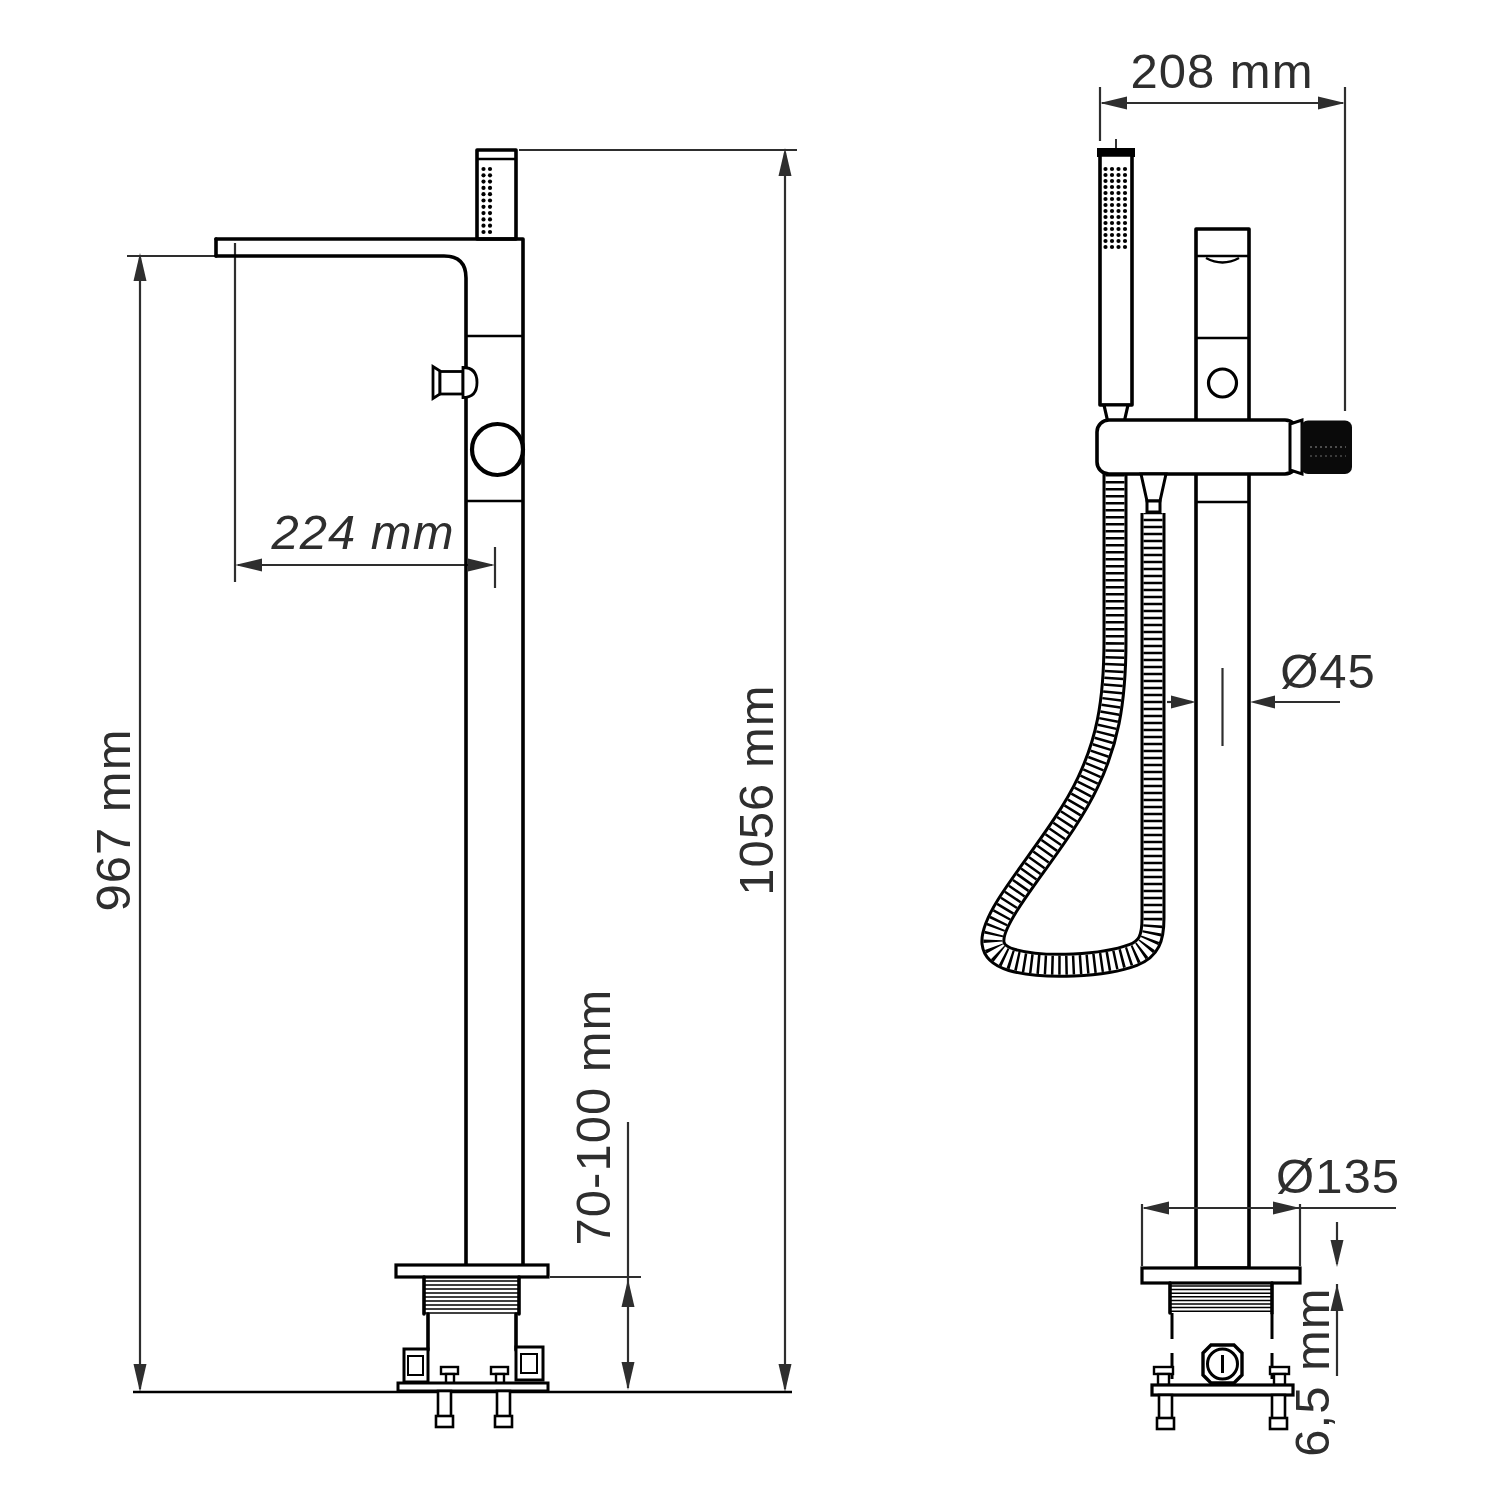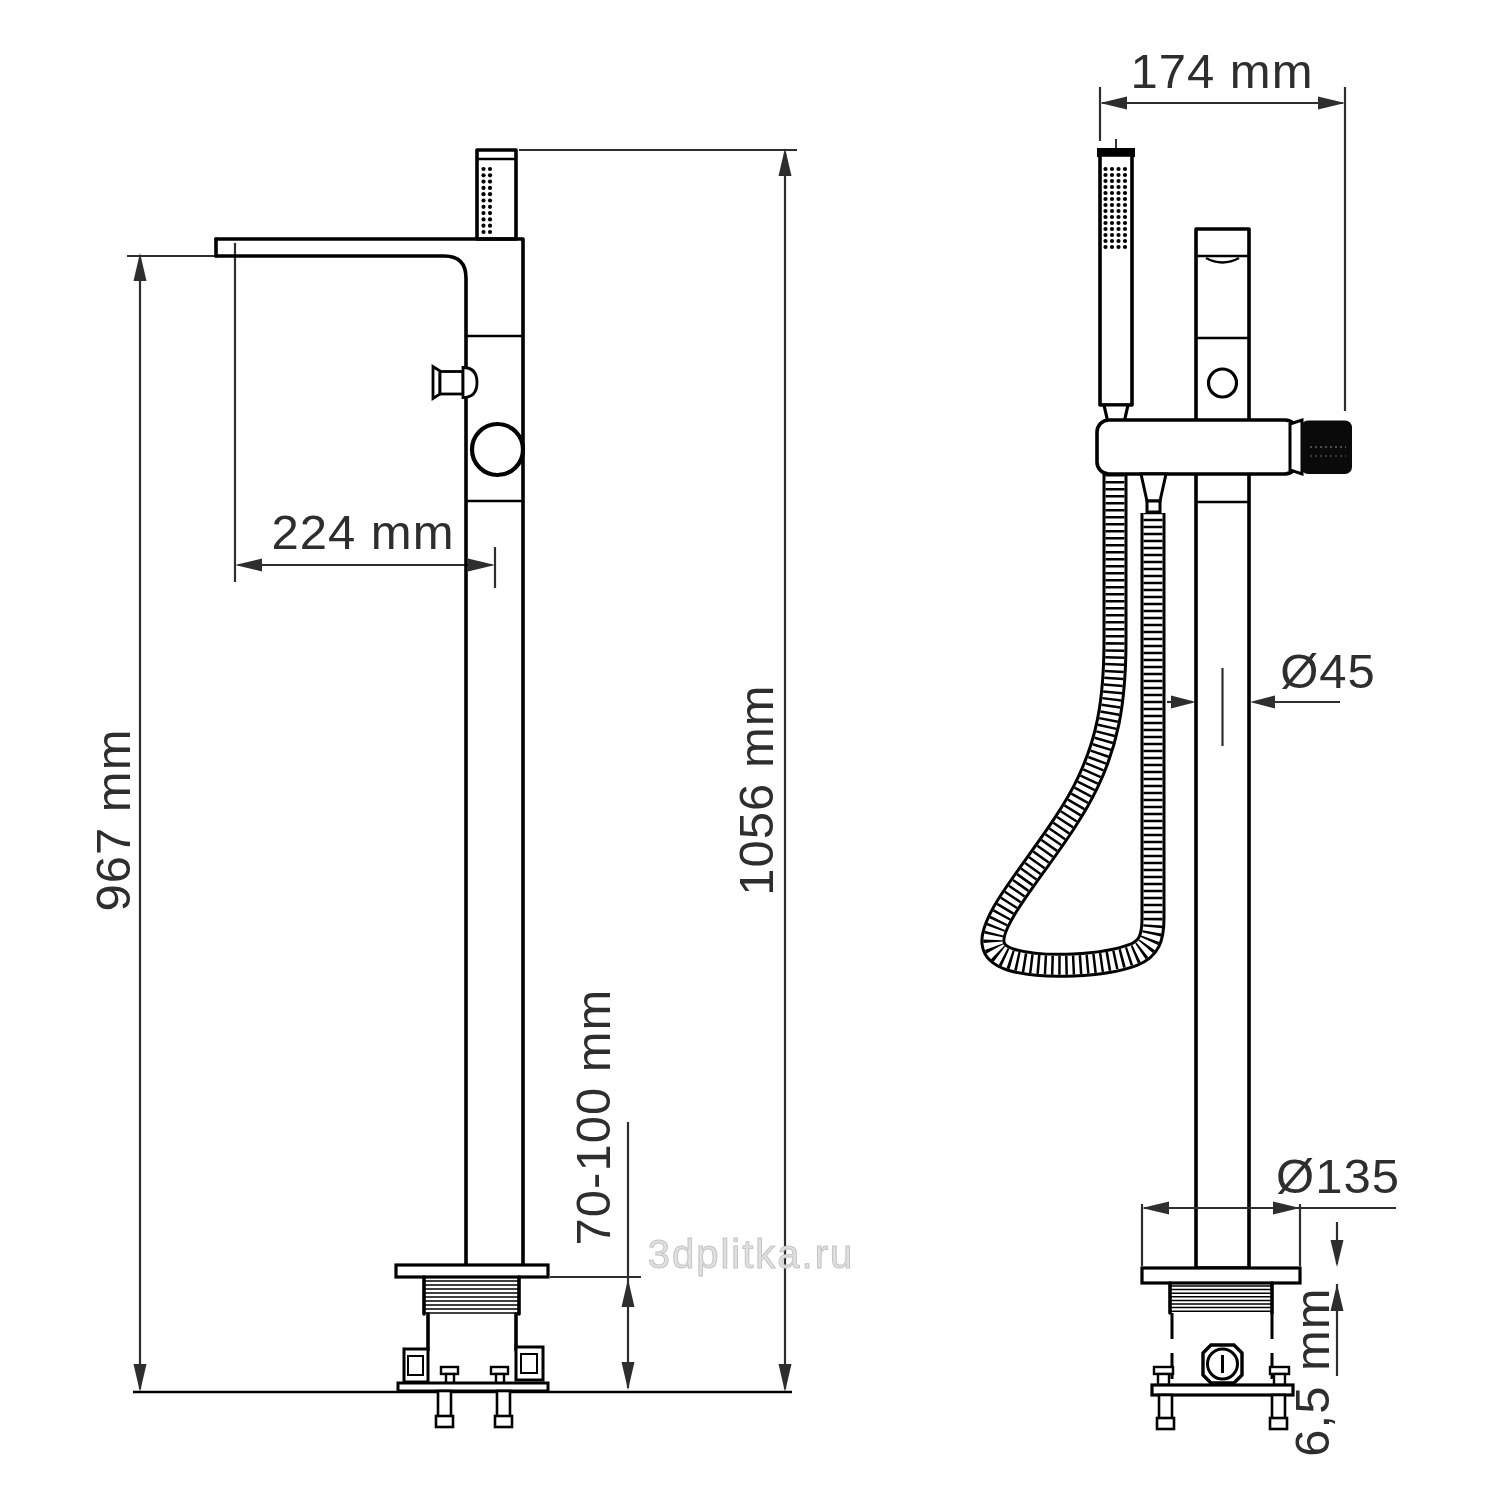--- a/index.html
+++ b/index.html
@@ -305,24 +305,23 @@
       <g>
         <rect class="white" x="1159" y="1395" width="13" height="26" stroke="#000" stroke-width="2.6"></rect>
         <rect class="white" x="1157" y="1418" width="17" height="11" stroke="#000" stroke-width="2.6"></rect>
         <rect class="white" x="1272" y="1395" width="13" height="26" stroke="#000" stroke-width="2.6"></rect>
         <rect class="white" x="1270" y="1418" width="17" height="11" stroke="#000" stroke-width="2.6"></rect>
       </g>
     </g>
   </g>
 </svg>
 
-<div class="dim-label center" style="left:1222px;top:71px;">174 mm</div>
-<div class="dim-label center" style="left:363px;top:532px;">224 mm</div>
+<div class="dim-label center" style="left:1222px;top:71px;">208 mm</div>
+<div class="dim-label center" style="left:363px;top:532px;font-style:italic;">224 mm</div>
 <div class="dim-label vert" style="left:113px;top:820px;">967 mm</div>
 <div class="dim-label vert" style="left:756px;top:790px;">1056 mm</div>
 <div class="dim-label vert" style="left:593px;top:1117px;">70-100 mm</div>
 <div class="dim-label center" style="left:1328px;top:671px;text-align:center;">Ø45</div>
 <div class="dim-label center" style="left:1338px;top:1176px;">Ø135</div>
 <div class="dim-label vert" style="left:1312px;top:1372px;">6,5 mm</div>
 
-<div class="watermark" style="left:751px;top:1254px;">3dplitka.ru</div>
 
 </div>
 
 </body></html>

